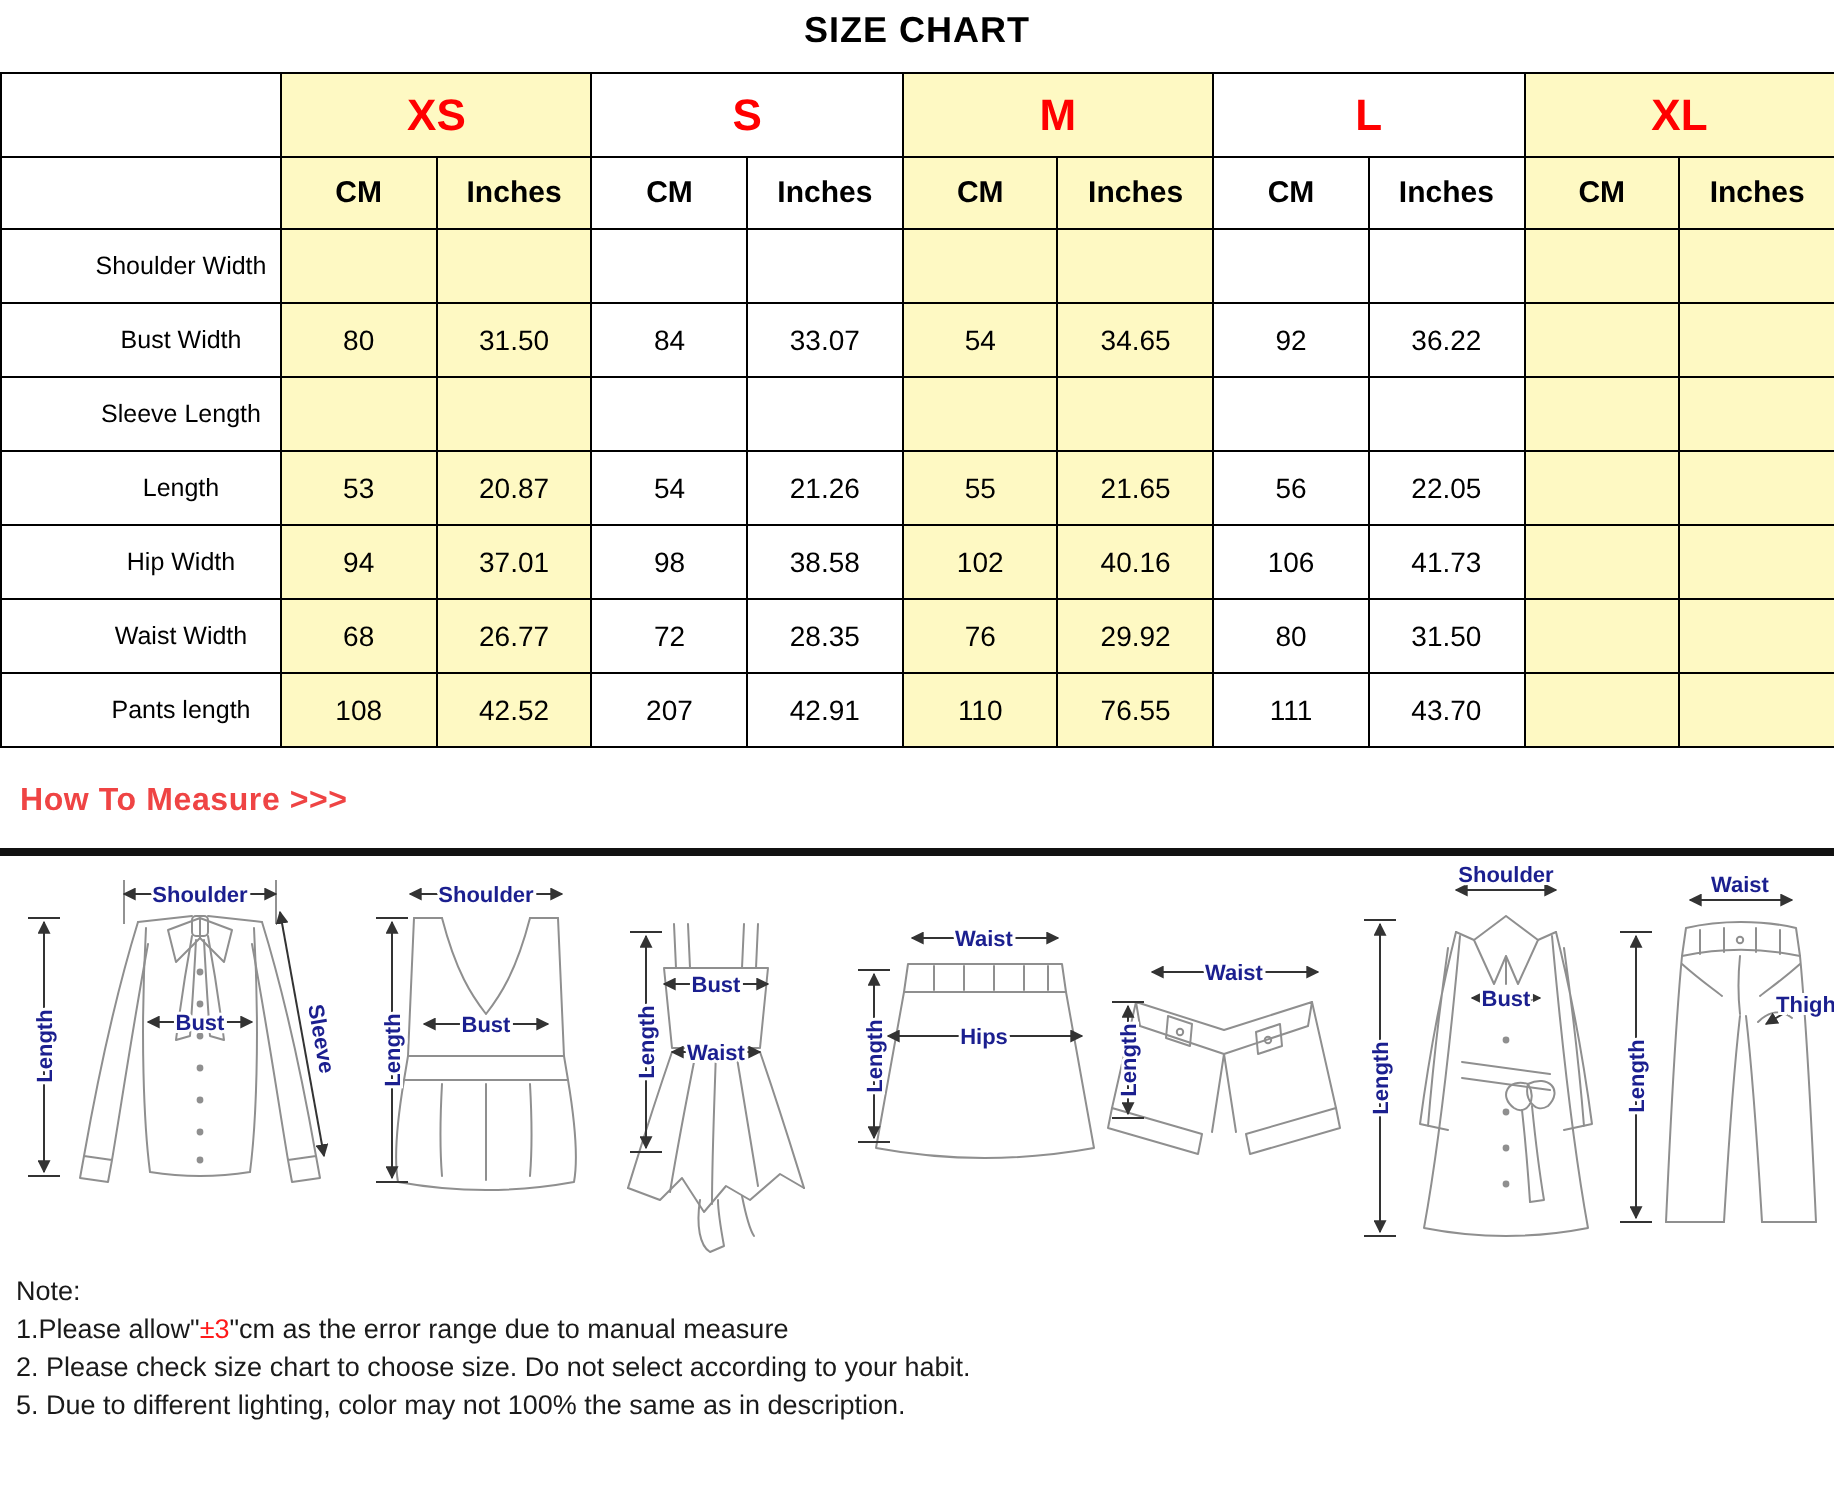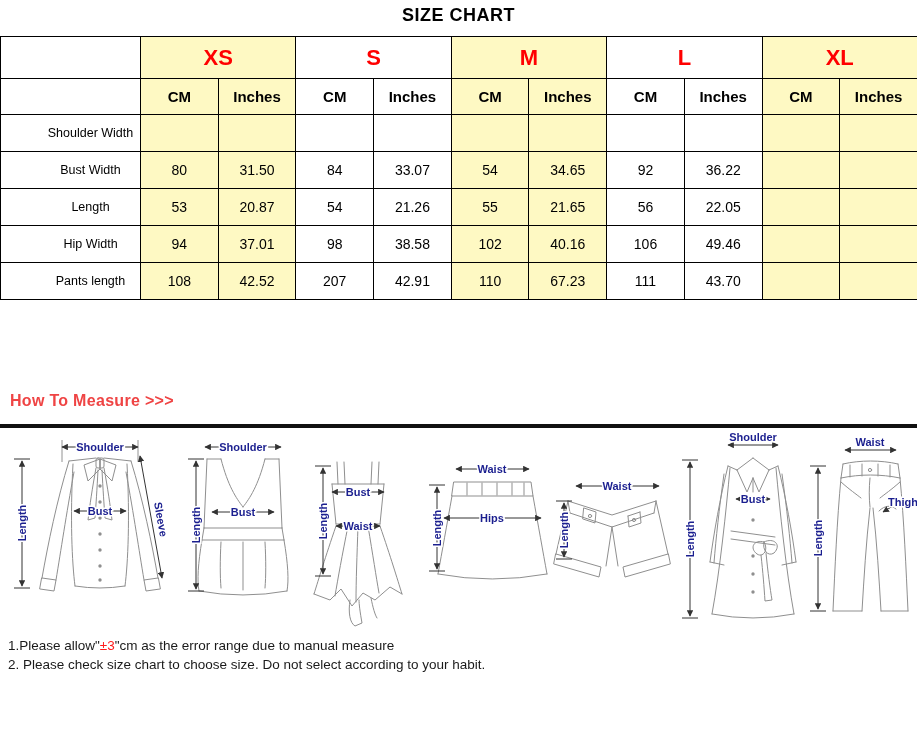--- a/index.html
+++ b/index.html
@@ -95,20 +95,33 @@
         <td class="val">84</td>
         <td class="val">33.07</td>
         <td class="val shade">54</td>
         <td class="val shade">34.65</td>
         <td class="val">92</td>
         <td class="val">36.22</td>
         <td class="val shade"></td>
         <td class="val shade"></td>
       </tr>
       <tr class="data-row">
+        <td class="rlabel">Sleeve Length</td>
+        <td class="val shade"></td>
+        <td class="val shade"></td>
+        <td class="val"></td>
+        <td class="val"></td>
+        <td class="val shade"></td>
+        <td class="val shade"></td>
+        <td class="val"></td>
+        <td class="val"></td>
+        <td class="val shade"></td>
+        <td class="val shade"></td>
+      </tr>
+      <tr class="data-row">
         <td class="rlabel">Length</td>
         <td class="val shade">53</td>
         <td class="val shade">20.87</td>
         <td class="val">54</td>
         <td class="val">21.26</td>
         <td class="val shade">55</td>
         <td class="val shade">21.65</td>
         <td class="val">56</td>
         <td class="val">22.05</td>
         <td class="val shade"></td>
@@ -116,32 +129,45 @@
       </tr>
       <tr class="data-row">
         <td class="rlabel">Hip Width</td>
         <td class="val shade">94</td>
         <td class="val shade">37.01</td>
         <td class="val">98</td>
         <td class="val">38.58</td>
         <td class="val shade">102</td>
         <td class="val shade">40.16</td>
         <td class="val">106</td>
-        <td class="val">49.46</td>
+        <td class="val">41.73</td>
+        <td class="val shade"></td>
+        <td class="val shade"></td>
+      </tr>
+      <tr class="data-row">
+        <td class="rlabel">Waist Width</td>
+        <td class="val shade">68</td>
+        <td class="val shade">26.77</td>
+        <td class="val">72</td>
+        <td class="val">28.35</td>
+        <td class="val shade">76</td>
+        <td class="val shade">29.92</td>
+        <td class="val">80</td>
+        <td class="val">31.50</td>
         <td class="val shade"></td>
         <td class="val shade"></td>
       </tr>
       <tr class="data-row">
         <td class="rlabel">Pants length</td>
         <td class="val shade">108</td>
         <td class="val shade">42.52</td>
         <td class="val">207</td>
         <td class="val">42.91</td>
         <td class="val shade">110</td>
-        <td class="val shade">67.23</td>
+        <td class="val shade">76.55</td>
         <td class="val">111</td>
         <td class="val">43.70</td>
         <td class="val shade"></td>
         <td class="val shade"></td>
       </tr>
     </tbody>
 </table>
 
 <div class="measure-heading">How To Measure &gt;&gt;&gt;</div>
 <div class="divider"></div>
@@ -287,15 +313,17 @@
     <line class="dim" x1="810" y1="38" x2="826" y2="38"></line>
       <line class="dim" x1="810" y1="183" x2="826" y2="183"></line>
     <line class="dim" x1="818" y1="40" x2="818" y2="181" marker-start="url(#ar)" marker-end="url(#ar)"></line>
     <text class="mlabel" x="870" y="18">Waist</text>
     <text class="mlabel" x="903" y="78">Thigh</text>
     <text class="mlabel" x="818" y="114" transform="rotate(-90 818 110)">Length</text>
   </g>
 </svg>
 
 <div class="notes">
+  <div>Note:</div>
   <div><span>1.Please allow"</span><span class="red">±3</span><span>"cm as the error range due to manual measure</span></div>
   <div>2. Please check size chart to choose size. Do not select according to your habit.</div>
+  <div>5. Due to different lighting, color may not 100% the same as in description.</div>
 </div>
 
 </body></html>

